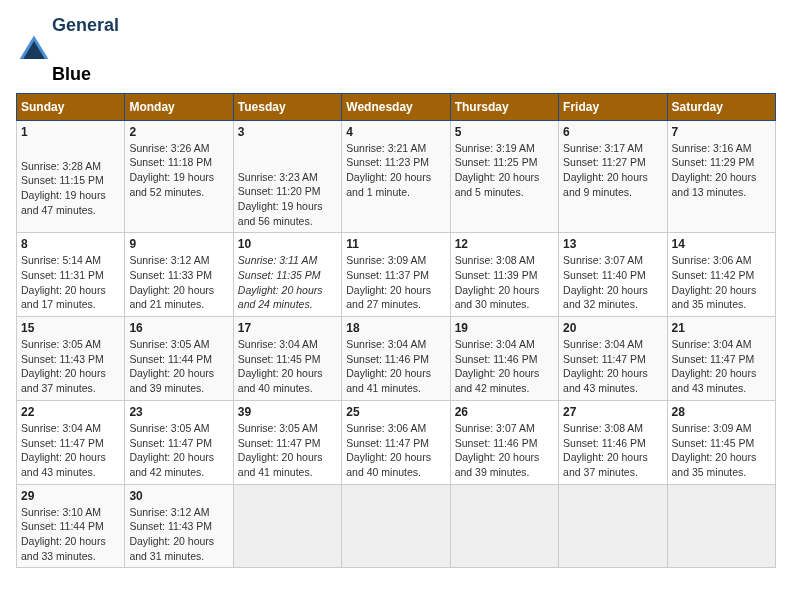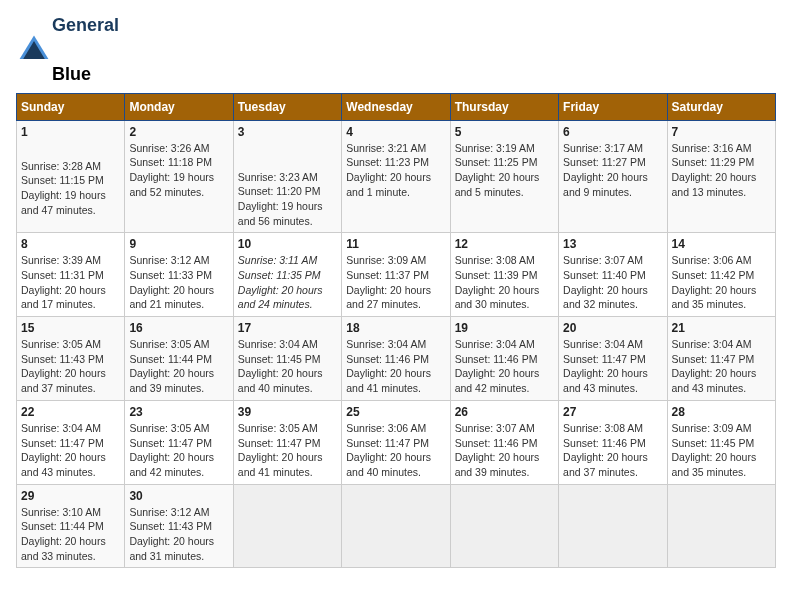--- a/index.html
+++ b/index.html
@@ -159,21 +159,21 @@
           <span class="day-num">7</span>
           <div class="day-info" style="white-space: pre-line;">Sunrise: 3:16 AM
 Sunset: 11:29 PM
 Daylight: 20 hours
 and 13 minutes.</div>
         </td>
       </tr>
       <tr>
         <td>
           <span class="day-num">8</span>
-          <div class="day-info" style="white-space: pre-line;">Sunrise: 3:39 AM
+          <div class="day-info" style="white-space: pre-line;">Sunrise: 5:14 AM
 Sunset: 11:31 PM
 Daylight: 20 hours
 and 17 minutes.</div>
         </td>
         <td>
           <span class="day-num">9</span>
           <div class="day-info" style="white-space: pre-line;">Sunrise: 3:12 AM
 Sunset: 11:33 PM
 Daylight: 20 hours
 and 21 minutes.</div>

